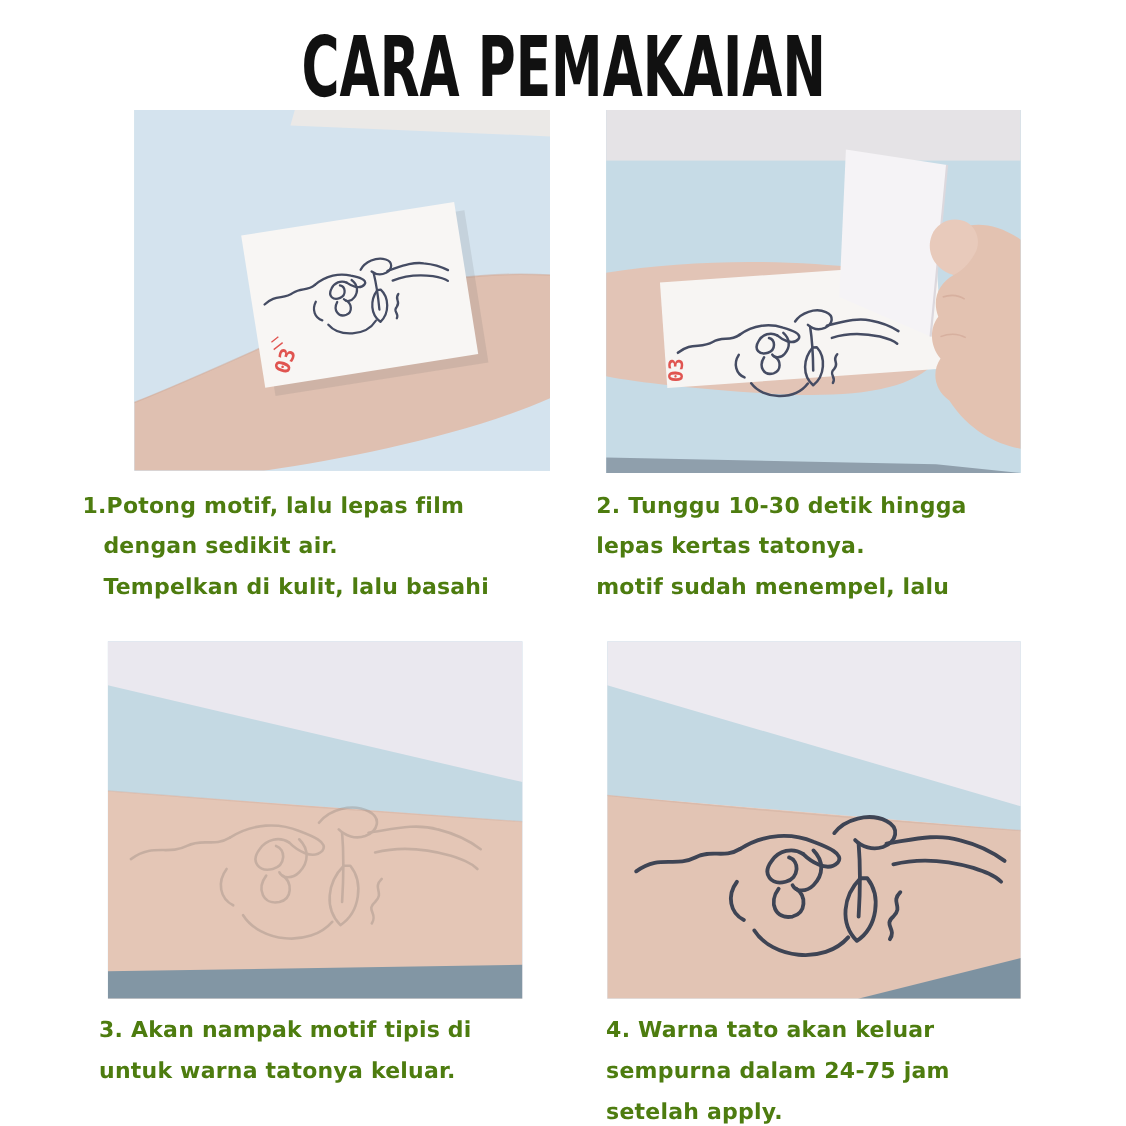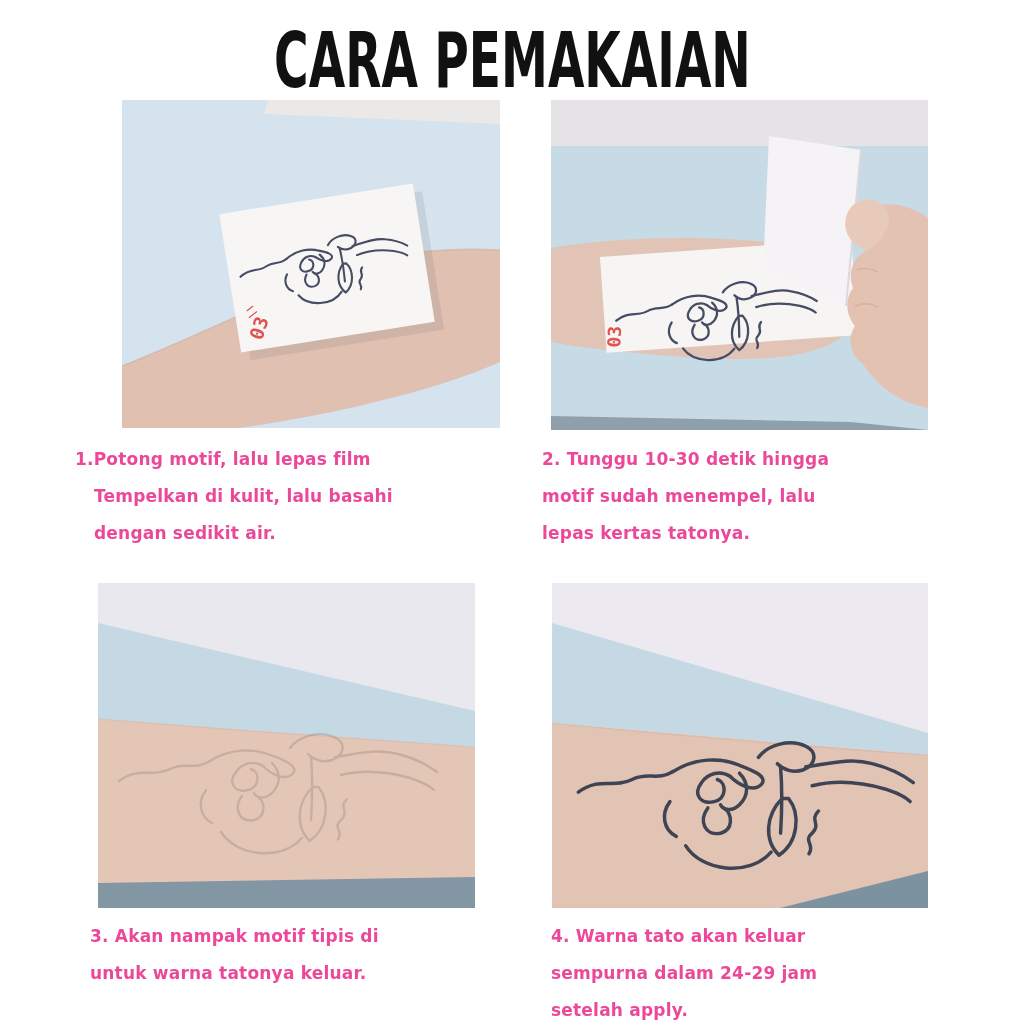--- a/index.html
+++ b/index.html
@@ -23,22 +23,22 @@
   
   .photo{position:absolute;overflow:hidden;background:#cfe0eb;}
   .photo svg{display:block;width:100%;height:100%;}
   .photo-1{left:122px;top:100px;width:378px;height:328px;}
   .photo-2{left:551px;top:100px;width:377px;height:330px;}
   .photo-3{left:98px;top:583px;width:377px;height:325px;}
   .photo-4{left:552px;top:583px;width:376px;height:325px;}
 
   
   .caption{
-    position:absolute;color:#ec4899;font-weight:700;
-    font-size:17px;line-height:37px;letter-spacing:0.2px;
+    position:absolute;color:#4d7c0f;font-weight:700;
+    font-size:20px;line-height:37px;letter-spacing:0.2px;
   }
   .cap-line{display:block;white-space:nowrap;}
   .caption-1{left:75px;top:441px;width:480px;}
   .caption-1 .cap-line:not(:first-child){padding-left:19px;}
   .caption-2{left:542px;top:441px;width:440px;}
   .caption-3{left:90px;top:918px;width:460px;}
   .caption-4{left:551px;top:918px;width:440px;}
 
   .code-text{
     font-family:"DejaVu Sans Mono","Liberation Mono",monospace;
@@ -108,28 +108,28 @@
       <path d="M310,50 L295,206" stroke="#dcd8dd" stroke-width="2" fill="none"></path>
       <path d="M377,118 C352,100 324,100 310,116 C300,128 304,142 316,150 C302,158 296,172 302,188 C294,198 294,214 304,226 C296,238 298,254 312,264 C330,292 356,304 377,308 Z" fill="#e3c2b1"></path>
       <path d="M316,150 C300,146 290,130 296,114 C301,101 316,96 328,102 C338,108 341,121 335,131 C330,140 324,146 316,150 Z" fill="#e8cabb"></path>
       <path d="M306,170 C312,168 320,168 326,172 M304,206 C312,203 320,203 327,207" stroke="#cfa492" stroke-width="1.4" fill="none" opacity="0.6"></path>
       <polygon points="0,316 300,322 377,330 0,330" fill="#8f9fac"></polygon>
     </svg>
   </div>
 
   <div class="caption caption-1">
     <span class="cap-line">1.Potong motif, lalu lepas film</span>
+    <span class="cap-line">dengan sedikit air.</span>
     <span class="cap-line">Tempelkan di kulit, lalu basahi</span>
-    <span class="cap-line">dengan sedikit air.</span>
   </div>
 
   <div class="caption caption-2">
     <span class="cap-line">2. Tunggu 10-30 detik hingga</span>
+    <span class="cap-line">lepas kertas tatonya.</span>
     <span class="cap-line">motif sudah menempel, lalu</span>
-    <span class="cap-line">lepas kertas tatonya.</span>
   </div>
 
   <div class="photo photo-3">
     <svg viewBox="0 0 377 325">
       <rect x="0" y="0" width="377" height="325" fill="#eae8ef"></rect>
       <polygon points="0,40 377,128 377,164 0,136" fill="#c4d9e3"></polygon>
       <polygon points="0,136 377,164 377,325 0,325" fill="#e4c6b6"></polygon>
       <path d="M0,136 C120,146 260,156 377,164" stroke="#d4b2a1" stroke-width="1.2" fill="none" opacity="0.5"></path>
       <g color="#8a7e78" opacity="0.32">
         <use href="#tattoo-art" transform="translate(15,102) scale(1.5)" stroke-width="1.6"></use>
@@ -151,17 +151,17 @@
     </svg>
   </div>
 
   <div class="caption caption-3">
     <span class="cap-line">3. Akan nampak motif tipis di</span>
     <span class="cap-line">untuk warna tatonya keluar.</span>
   </div>
 
   <div class="caption caption-4">
     <span class="cap-line">4. Warna tato akan keluar</span>
-    <span class="cap-line">sempurna dalam 24-29 jam</span>
+    <span class="cap-line">sempurna dalam 24-75 jam</span>
     <span class="cap-line">setelah apply.</span>
   </div>
 
 </div>
 
 </body></html>

